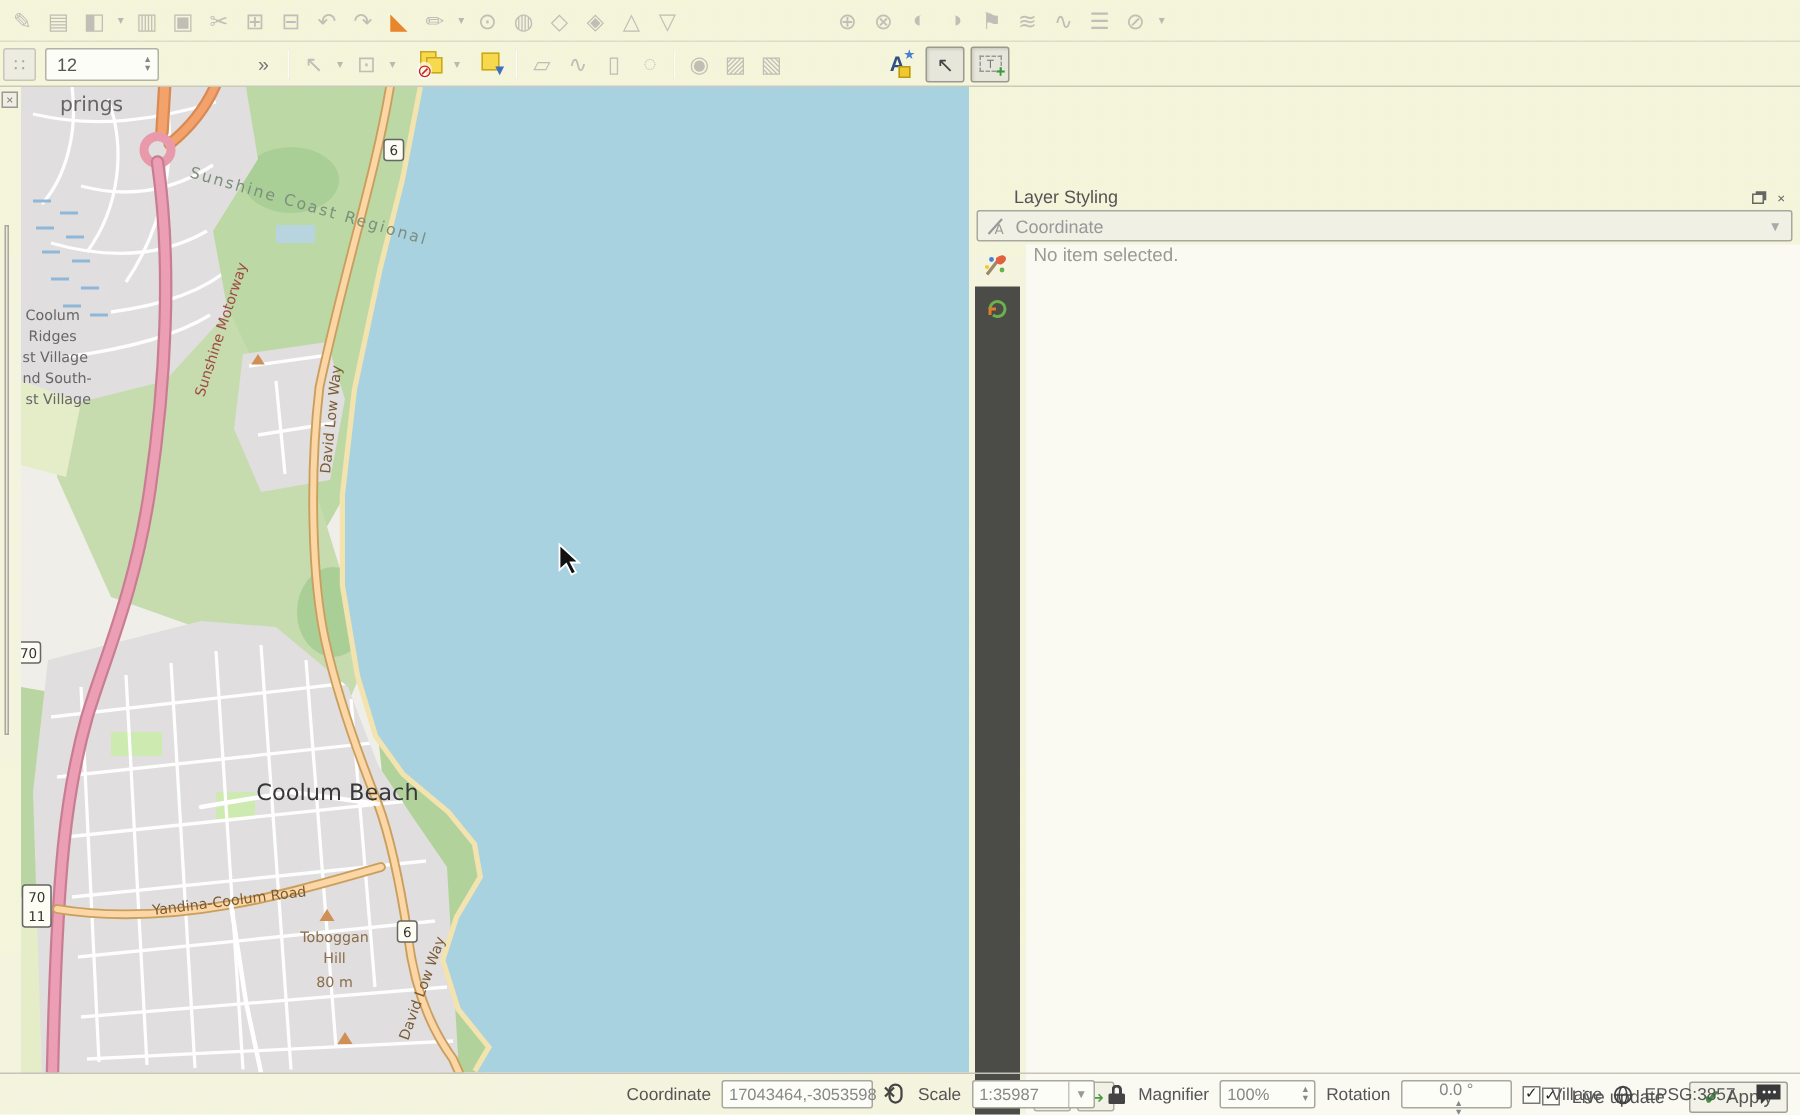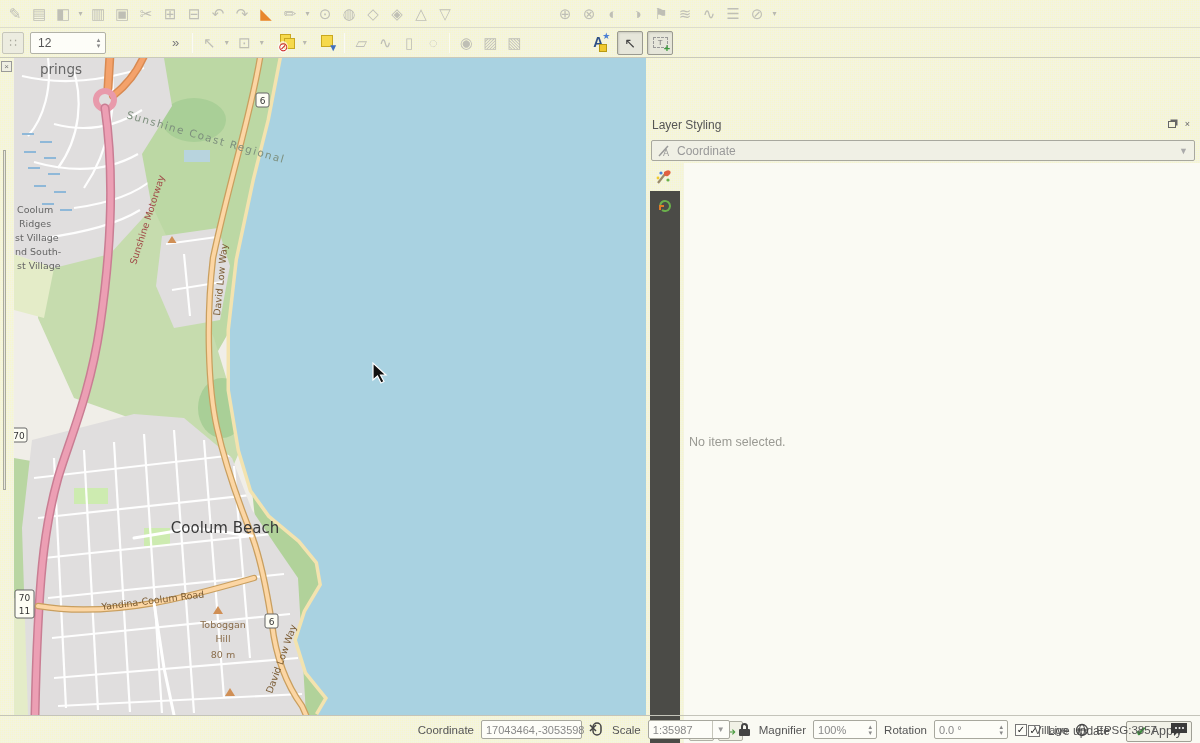--- a/index.html
+++ b/index.html
@@ -44,52 +44,52 @@
   .icon-ttext .plus { position:absolute; right:2px; bottom:1px; color:#3a9a3a; font-size:11px; font-weight:bold; line-height:10px; }
   
   .main { position:absolute; top:58px; left:0; width:1200px; height:657px; display:flex; }
   .left-strip { width:14px; height:657px; position:relative; flex:0 0 auto; }
   .left-strip .mini-close { position:absolute; top:3px; left:1px; width:11px; height:11px; border:1px solid #999; font-size:8px; color:#777; display:flex; align-items:center; justify-content:center; background:#eeeee2; }
   .left-strip .vline { position:absolute; top:92px; left:3px; width:3px; height:340px; border:1px solid #a9a99e; background:#e8e8dc; }
   .map-wrap { width:632px; height:657px; position:relative; flex:0 0 auto; background:#f0eee8; }
   .map-wrap svg { display:block; }
   
   .panel { position:absolute; left:646px; top:58px; width:554px; height:632px; display:flex; flex-direction:column; }
-  .panel-title { height:22px; display:flex; align-items:flex-start; font-size:12px; color:#555; padding:2px 6px 0 6px; }
+  .panel-title { height:22px; display:flex; align-items:flex-end; font-size:12px; color:#555; padding:2px 6px 0 6px;margin-left:24px; }
   .panel-title .t { flex:1; }
   .win-icn { width:13px; height:12px; display:flex; align-items:center; justify-content:center; color:#666; font-size:9px; margin-left:3px; }
   .undock-g { width:8px; height:7px; border:1px solid #666; box-shadow:2px -2px 0 -0.5px #666; }
   .combo { margin:2px 5px 2px 5px; height:21px; border:1px solid #a8a89e; border-radius:2px; display:flex; align-items:center; padding:0 6px; color:#999; font-size:12px; background:#f0f0e5; }
   .combo .ci { margin-right:5px; display:flex; }
   .combo .cv { flex:1; }
   .combo .caret { color:#aaa; font-size:9px; }
   .panel-body { flex:1; display:flex; min-height:0; padding-left:4px; }
   .rail { width:34px; display:flex; flex-direction:column; align-items:flex-start; }
   .brush-slot { height:28px; display:flex; align-items:center; padding-left:5px; }
   .darkbar { width:30px; flex:1; background:#4b4b47; display:flex; justify-content:center; padding-top:5px; }
   .panel-main { flex:1; display:flex; flex-direction:column; background:#fafaf3; min-width:0; }
-  .panel-content { flex:1; display:flex; align-items:center; padding-left:5px; color:#9a9a93; font-size:12.5px; }
+  .panel-content { flex:1; display:flex; align-items:flex-start; padding-left:5px; color:#9a9a93; font-size:12.5px; }
   .panel-controls { height:28px; display:flex; align-items:center; gap:4px; padding:0 8px 6px 5px; background:transparent; }
   .ur-btn { width:25px; height:20px; border:1px solid #b0b0a5; border-radius:2px; background:#f1f1e6; display:flex; align-items:center; justify-content:center; font-size:13px; }
   .ur-btn.undo { color:#d2691e; }
   .ur-btn.redo { color:#4a9b3f; }
   .flex-sp { flex:1; }
   .chk { width:12px; height:12px; background:#fdfdf8; border:1px solid #777; display:inline-flex; align-items:center; justify-content:center; font-size:10px; color:#222; line-height:10px; }
   .chk-lbl { font-size:12px; color:#555; margin-left:4px; }
   .apply-btn { height:21px; border:1px solid #a0a096; border-radius:2px; background:#f2f2e8; display:flex; align-items:center; gap:4px; padding:0 9px; font-size:12.5px; color:#555; margin-left:12px; }
   .apply-btn .ck { color:#3f8f3f; font-weight:bold; font-size:13px; }
   
   .statusbar { position:absolute; left:0; top:715px; width:1200px; height:28px; border-top:1px solid #c4c4ba; display:flex; align-items:center; justify-content:flex-end; gap:7px; padding-right:12px; font-size:11.5px; color:#555; }
   .sb-input { height:19px; background:#fdfdf8; border:1px solid #a8a89e; border-radius:2px; font-size:11px; color:#888; display:flex; align-items:center; padding:0 4px; }
   .sb-coord { width:101px; }
   .sb-combo { width:82px; justify-content:space-between; }
   .sb-combo .car { color:#999; font-size:8px; border-left:1px solid #c6c6ba; padding-left:4px; height:100%; display:flex; align-items:center; }
   .sb-spin { justify-content:space-between; }
   .sb-mag { width:64px;justify-content:space-between; }
-  .sb-rot { width:74px; }
+  .sb-rot { width:74px;flex-direction:column; }
   .upd { display:flex; flex-direction:column; line-height:6px; font-size:7px; color:#888; padding-left:3px; }
   .lock { position:relative; width:11px; height:13px; margin:0 2px; }
   .lock .sh { position:absolute; top:0; left:2px; width:7px; height:7px; border:2px solid #444; border-bottom:none; border-radius:4px 4px 0 0; }
   .lock .bd { position:absolute; bottom:0; left:0; width:11px; height:7px; background:#444; border-radius:1px; }
   .sb-icn { display:flex; align-items:center; }
 </style>
 </head>
 <body>
 
 <div id="app">

